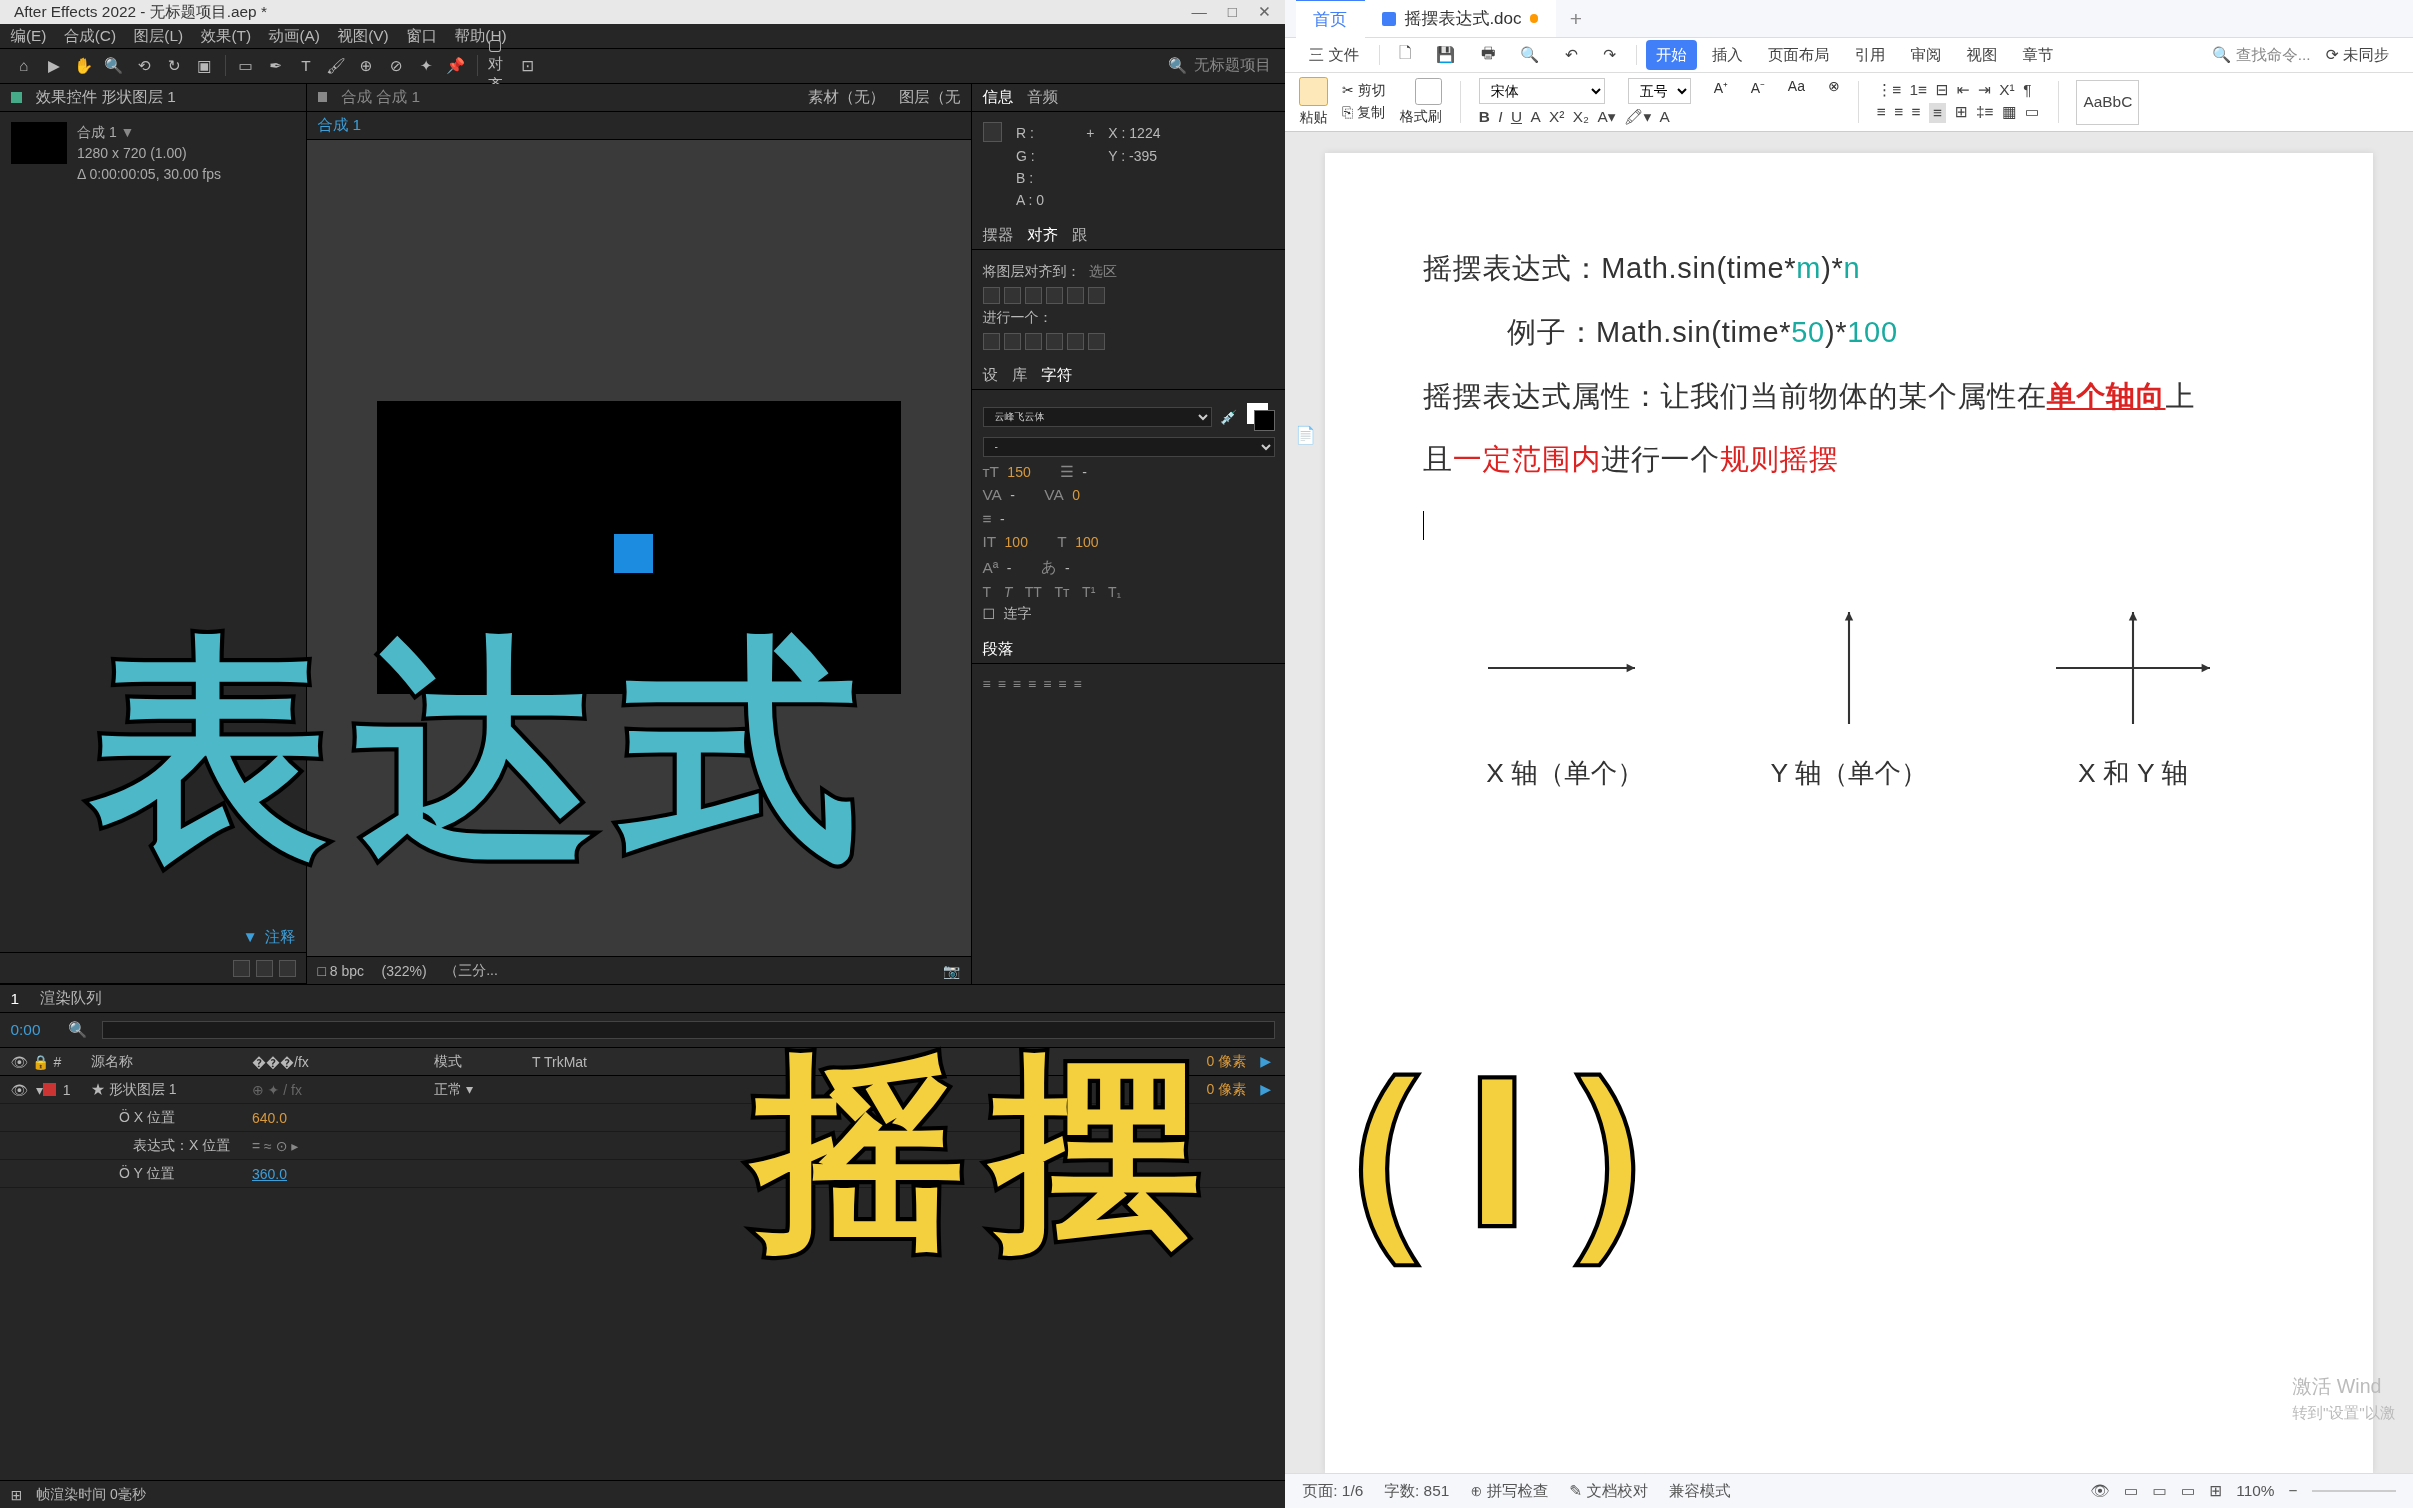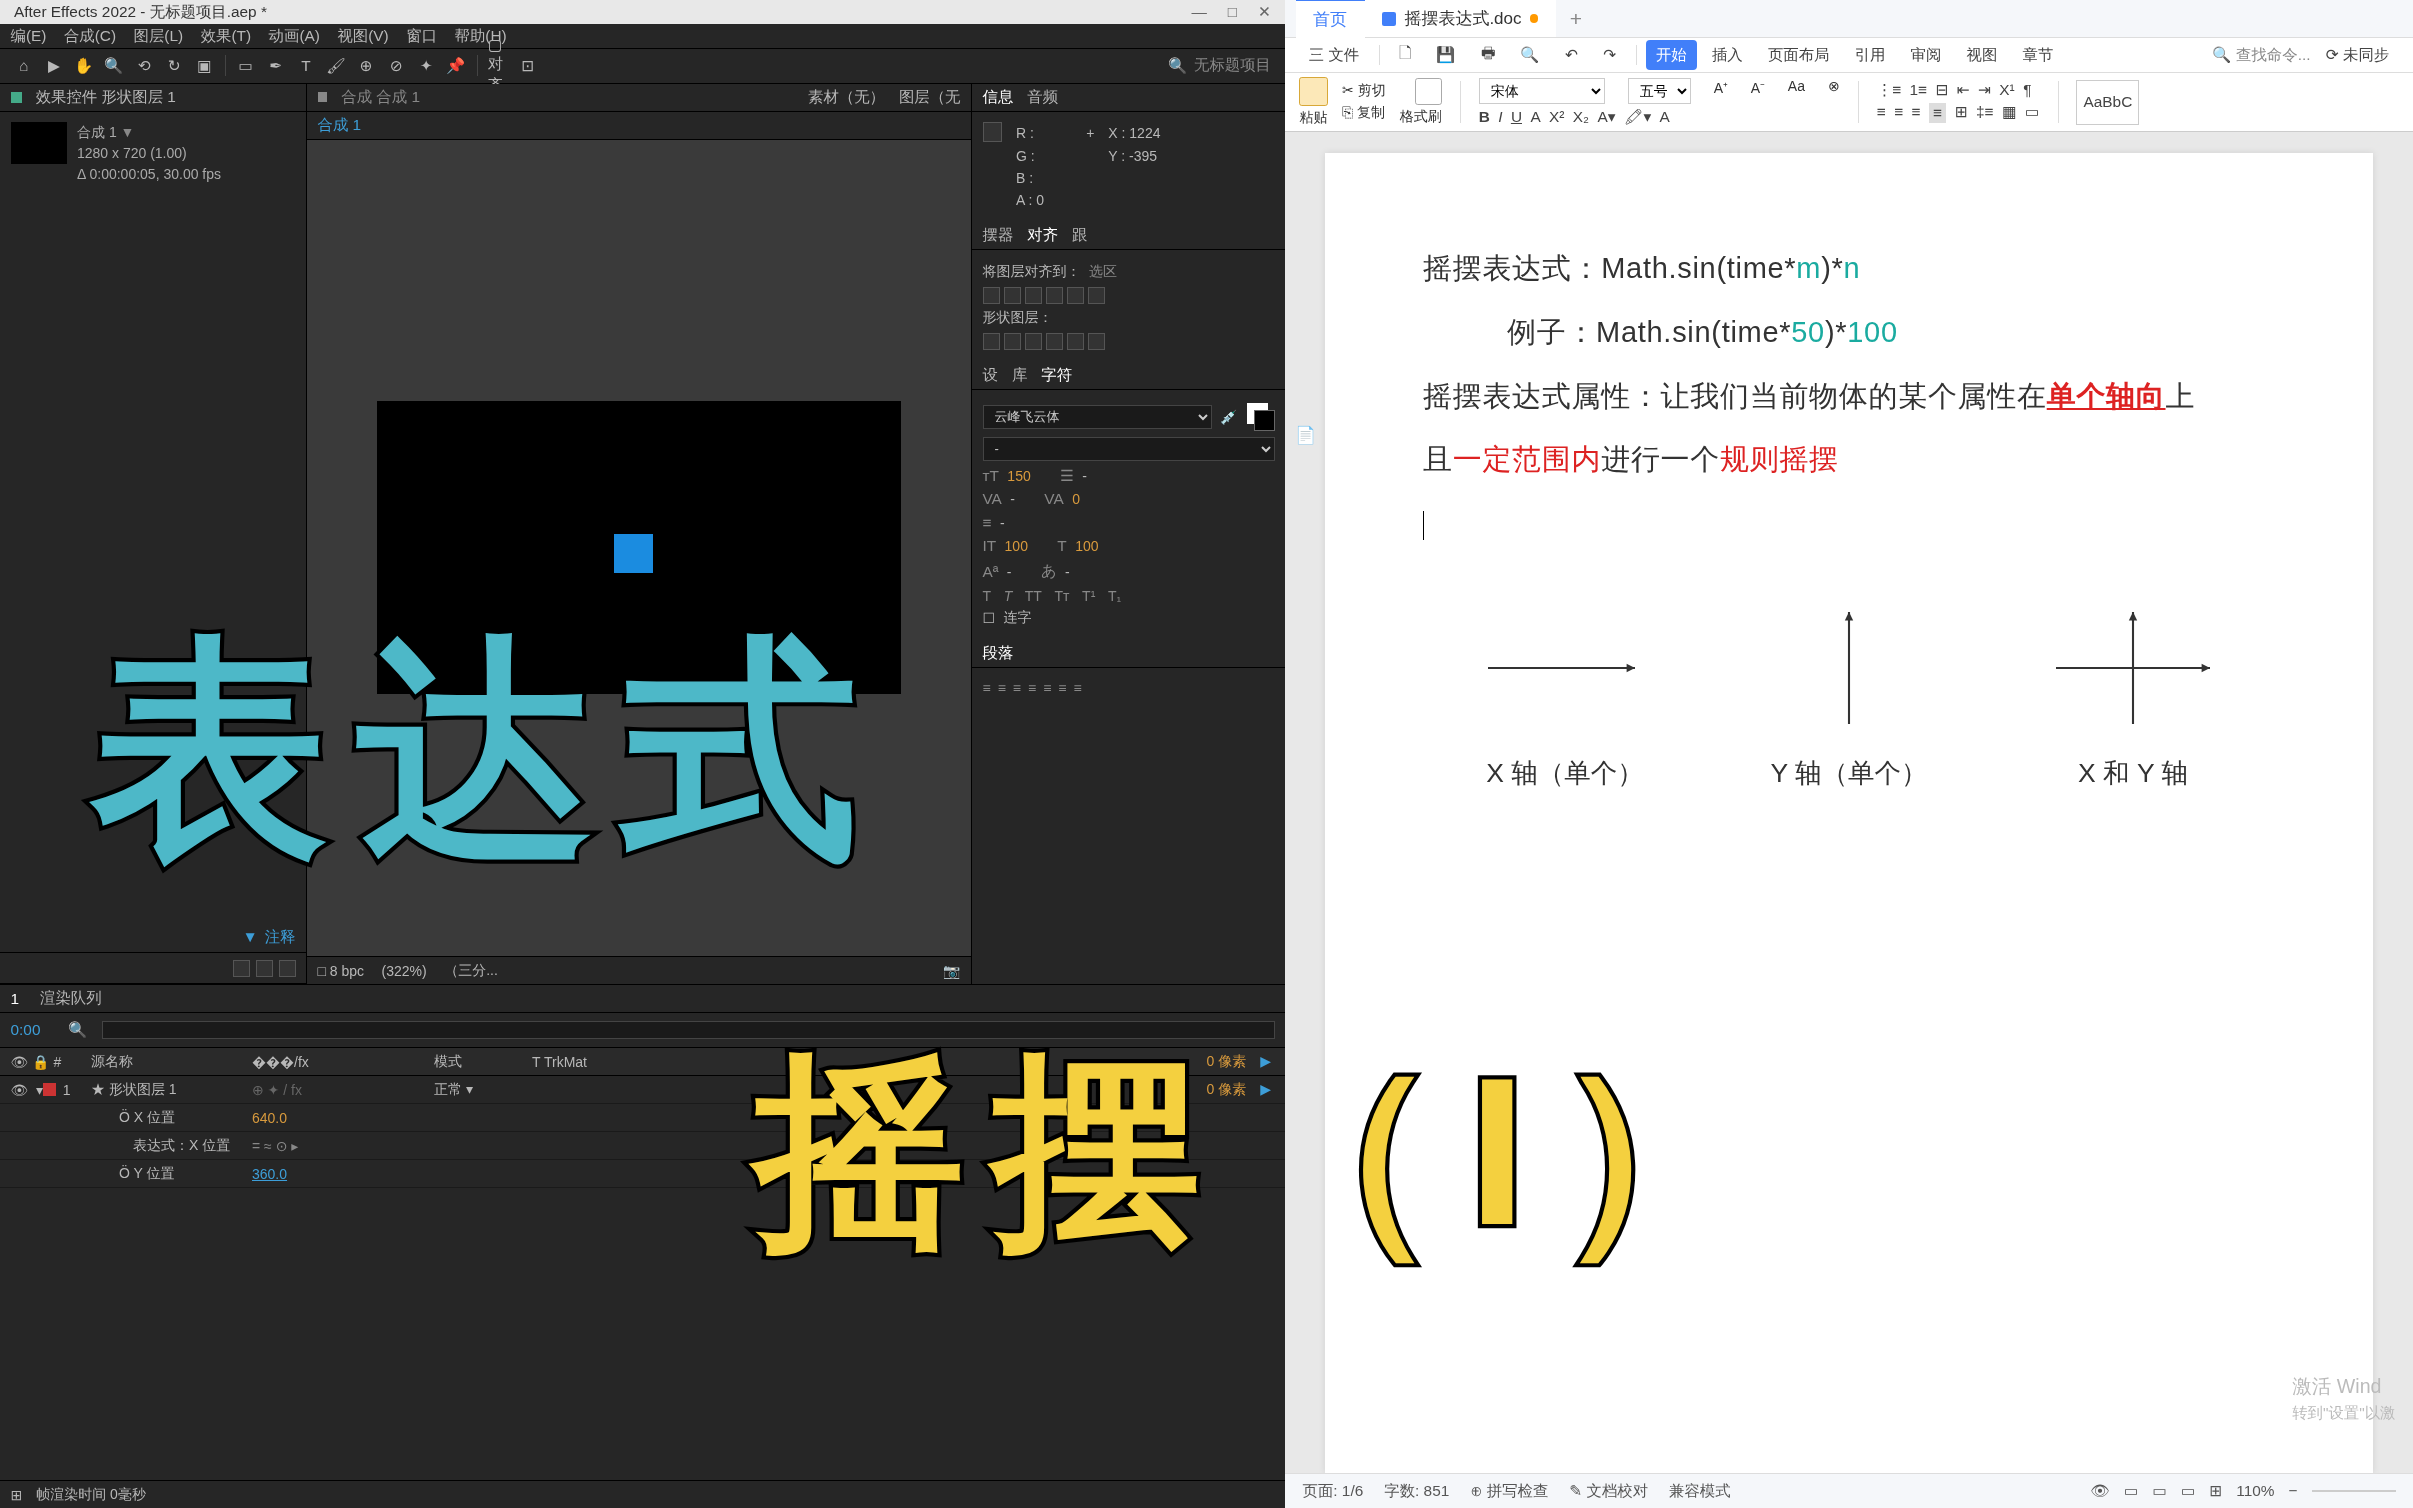--- a/index.html
+++ b/index.html
@@ -25,21 +25,21 @@
 .comp-tabs .active{color:#3d9ed8}
 .viewer{flex:1;background:#3a3a3a;position:relative;display:flex;align-items:center;justify-content:center}
 .canvas{width:524px;height:293px;background:#000;position:relative}
 .blue-sq{width:39px;height:39px;background:#1b8ce0;position:absolute;left:237px;top:133px}
 .viewer-footer{height:28px;background:#262626;display:flex;align-items:center;padding:0 10.5px;gap:17.5px;border-top:0.7px solid #000;font-size:14px}
 .info-panel{padding:10.5px;font-size:14px;line-height:1.6}
 .info-row{display:flex;gap:14px}
 .color-sw{width:19.6px;height:19.6px;background:#333;border:0.7px solid #555}
 .char-panel{padding:7px 10.5px;font-size:14px}
 .char-row{display:flex;align-items:center;gap:8.4px;margin:5.6px 0}
-.char-select{background:#1a1a1a;border:0.7px solid #444;color:#ccc;padding:2.8px 7px;font-size:13px;flex:1}
+.char-select{background:#1a1a1a;border:0.7px solid #444;color:#ccc;padding:2.8px 7px;font-size:10px;flex:1}
 .tt-icon{color:#888;font-size:15.4px}
 .char-sw{width:21px;height:21px}
 .timeline{height:524px;background:#262626;border-top:0.7px solid #000;display:flex;flex-direction:column}
 .tl-tabs{height:28px;display:flex;align-items:center;padding:0 10.5px;gap:21px;border-bottom:0.7px solid #000}
 .tl-header{height:35px;display:flex;align-items:center;padding:0 10.5px;gap:14px;border-bottom:0.7px solid #000}
 .tl-time{color:#3d9ed8;font-size:15.4px}
 .tl-cols{height:28px;display:flex;align-items:center;background:#2a2a2a;border-bottom:0.7px solid #000;font-size:14px}
 .tl-col1{width:91px;padding-left:10.5px}
 .tl-col2{width:161px}
 .tl-col3{width:182px}
@@ -223,21 +223,21 @@
           </div>
         <div class="char-row" style="gap:4.2px">
           <span class="annot-ico"></span>
           <span class="annot-ico"></span>
           <span class="annot-ico"></span>
           <span class="annot-ico"></span>
           <span class="annot-ico"></span>
           <span class="annot-ico"></span>
         </div>
         <div class="char-row">
-            <span>形状图层：</span>
+            <span>进行一个：</span>
           </div>
         <div class="char-row" style="gap:4.2px">
           <span class="annot-ico"></span>
           <span class="annot-ico"></span>
           <span class="annot-ico"></span>
           <span class="annot-ico"></span>
           <span class="annot-ico"></span>
           <span class="annot-ico"></span>
         </div>
       </div>

